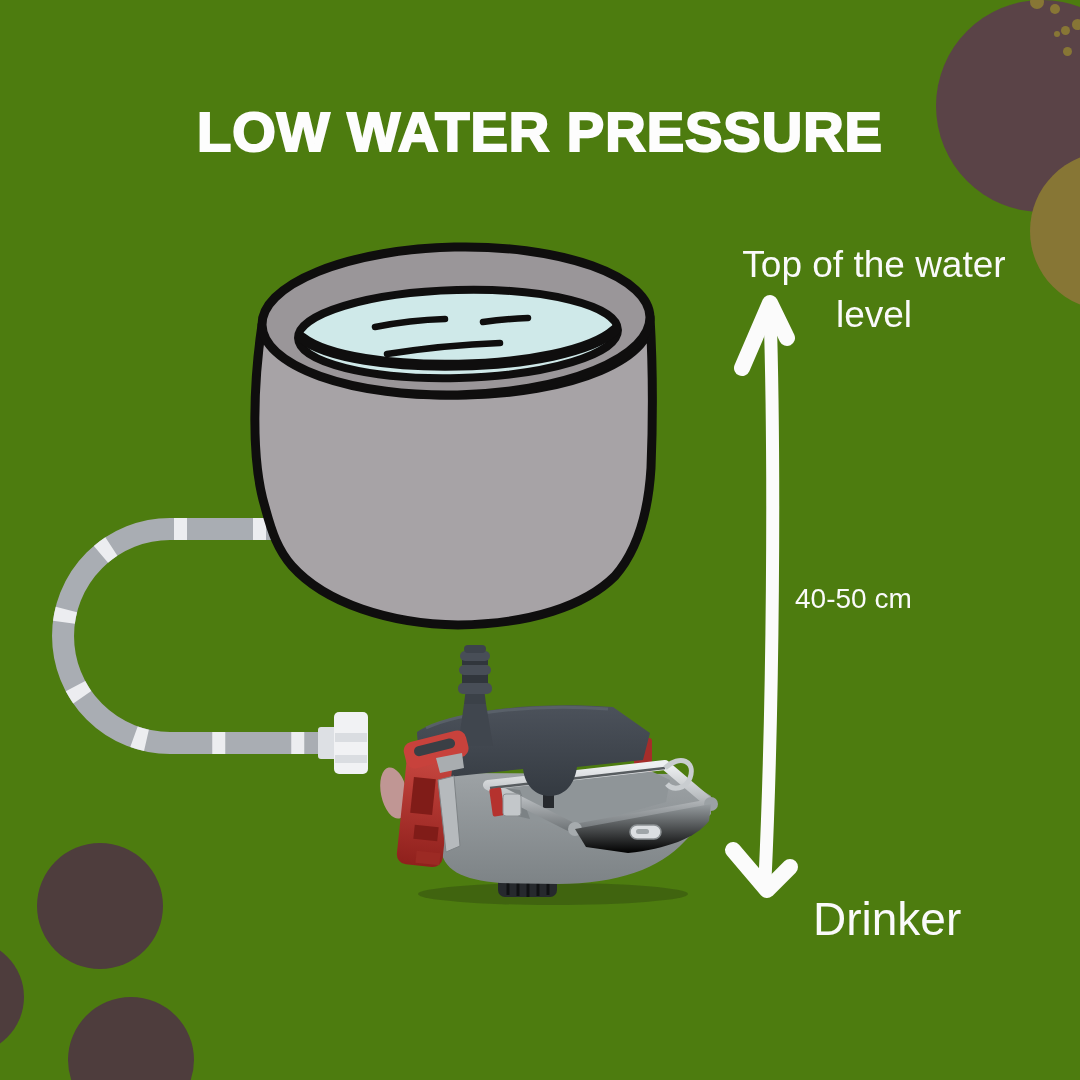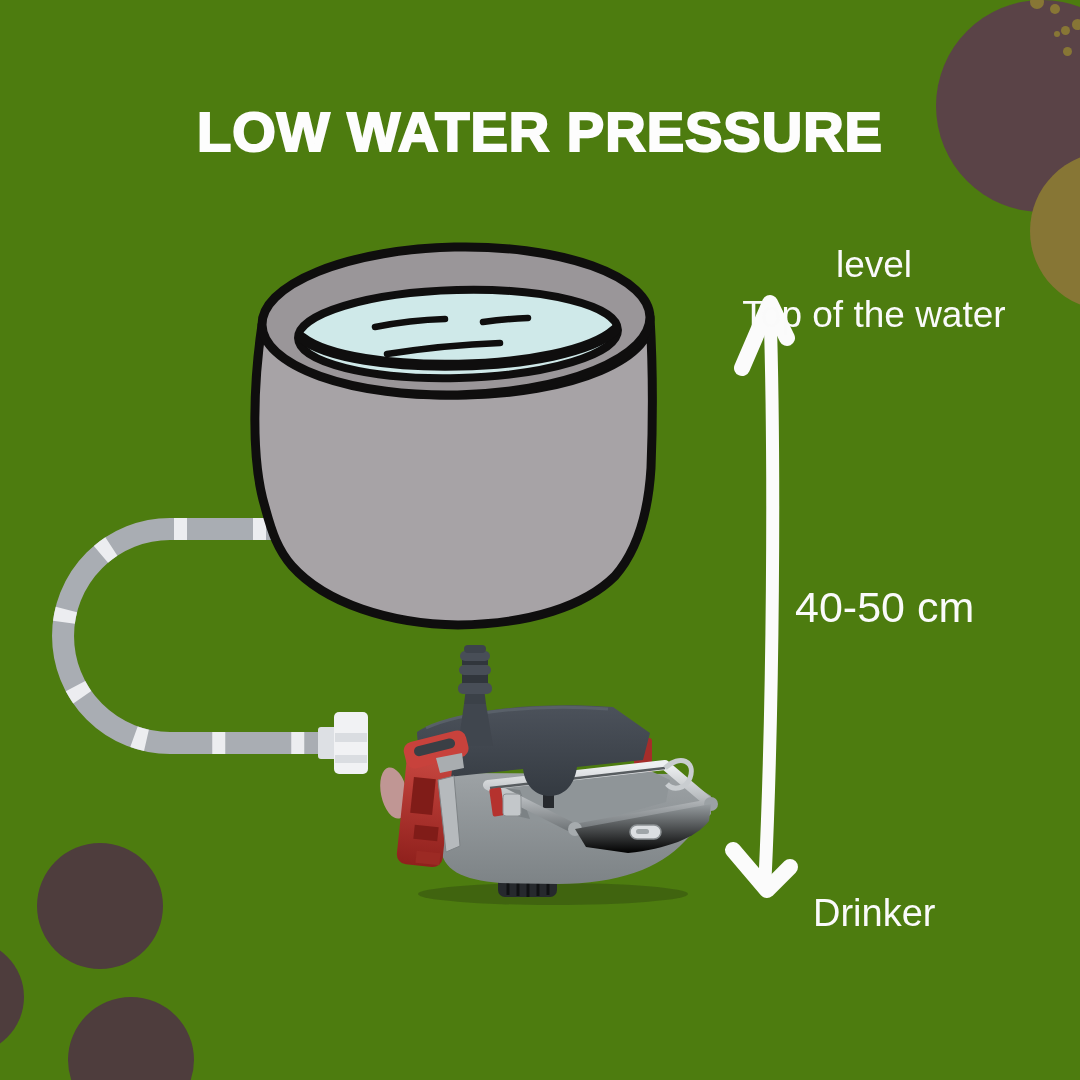--- a/index.html
+++ b/index.html
@@ -173,19 +173,19 @@
     </g>
   </svg>
 
   <svg class="illu" style="left:715px;top:288px;" width="120" height="625" viewBox="0 0 120 625">
     <path d="M 55,22 C 60,180 58,420 50,592" fill="none" stroke="#fbfbfb" stroke-width="13" stroke-linecap="round"></path>
     <path d="M 27,80 L 55,15 L 72,50" fill="none" stroke="#fbfbfb" stroke-width="16" stroke-linecap="round" stroke-linejoin="round"></path>
     <path d="M 18,562 L 52,602 L 75,579" fill="none" stroke="#fbfbfb" stroke-width="16" stroke-linecap="round" stroke-linejoin="round"></path>
   </svg>
 
   <div class="lbl center" style="left:699px;top:240px;width:350px;">
+    <span>Top of the water</span>
     <span>level</span>
-    <span>Top of the water</span>
   </div>
-  <div class="lbl" style="left:795px;top:583px;font-size:43px;text-align:center;">40-50 cm</div>
-  <div class="lbl" style="left:813px;top:892px;font-size:38px;">Drinker</div>
+  <div class="lbl" style="left:795px;top:583px;font-size:28px;text-align:center;">40-50 cm</div>
+  <div class="lbl" style="left:813px;top:892px;font-size:46px;">Drinker</div>
 
 </div>
 
 </body></html>

